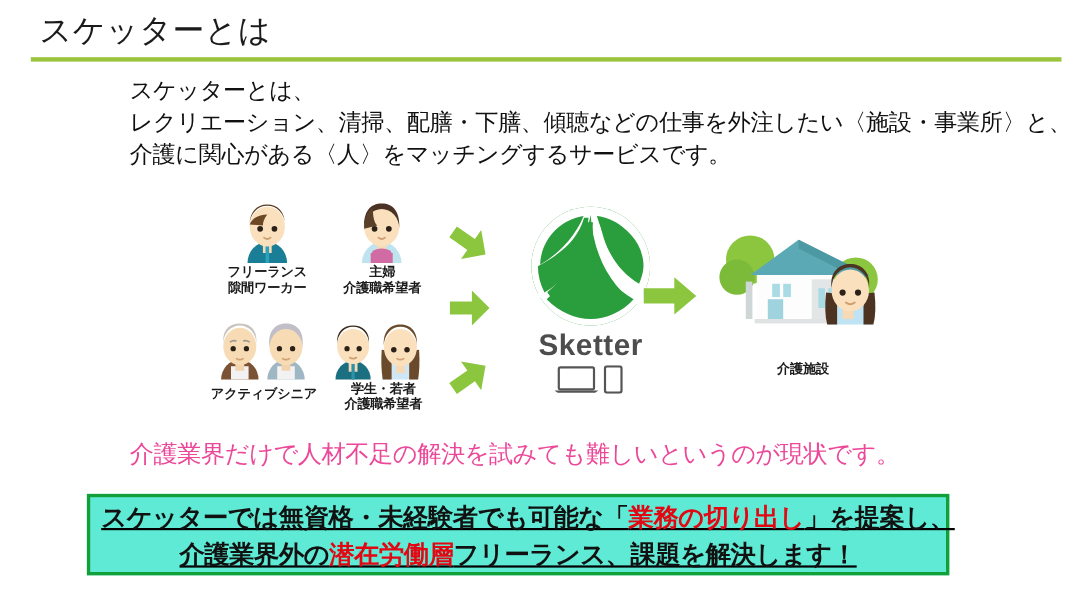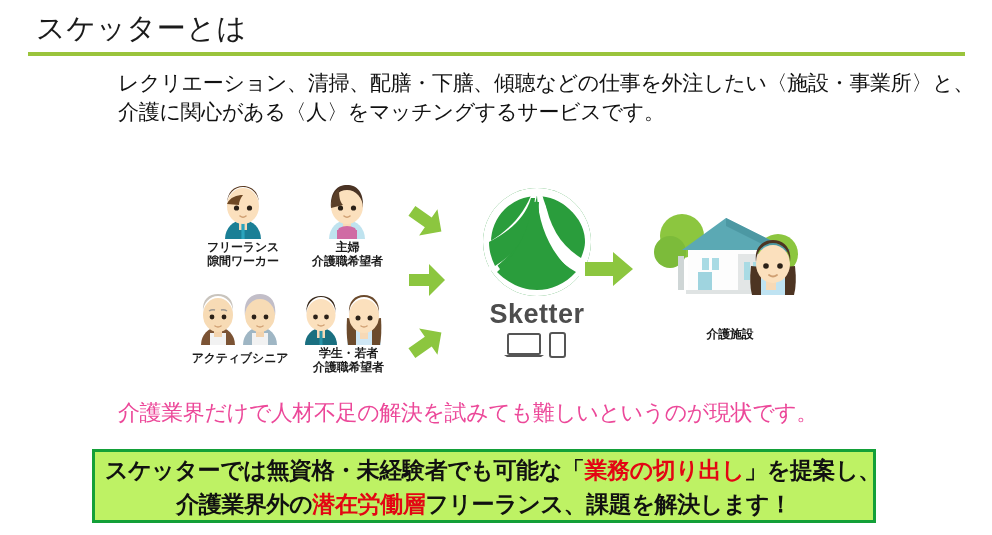--- a/index.html
+++ b/index.html
@@ -147,27 +147,28 @@
     line-height: 30px;
     color: #ec4899;
     font-weight: normal;
     letter-spacing: -0.4px;
     white-space: nowrap;
   }
 
   
   .callout {
     position: absolute;
-    left: 92px;
+    left: 79px;
     top: 449px;
     width: 784px;
     height: 74px;
     border: 3px solid #13a038;
     box-sizing: border-box;
-    background: #bef264;
+    background: #5eead4;
+    text-decoration: underline;
   }
   .callout-line {
     font-size: 23px;
     line-height: 34px;
     color: #111111;
     font-weight: bold;
     letter-spacing: -0.4px;
     white-space: nowrap;
   }
   .callout-line.l1 {
@@ -184,20 +185,23 @@
 </style>
 </head>
 <body>
 
 <div id="slide">
 
   <div class="slide-title">スケッターとは</div>
   <div class="title-rule"></div>
 
   <div class="intro">
+    <div>
+      <span>スケッターとは、</span>
+    </div>
     <div>
       <span>レクリエーション、清掃、配膳・下膳、傾聴などの仕事を外注したい</span><span class="b">〈施設・事業所〉</span><span>と、</span>
     </div>
     <div>
       <span>介護に関心がある</span><span class="b">〈人〉</span><span>をマッチングするサービスです。</span>
     </div>
   </div>
 
   <div class="diagram">
 

